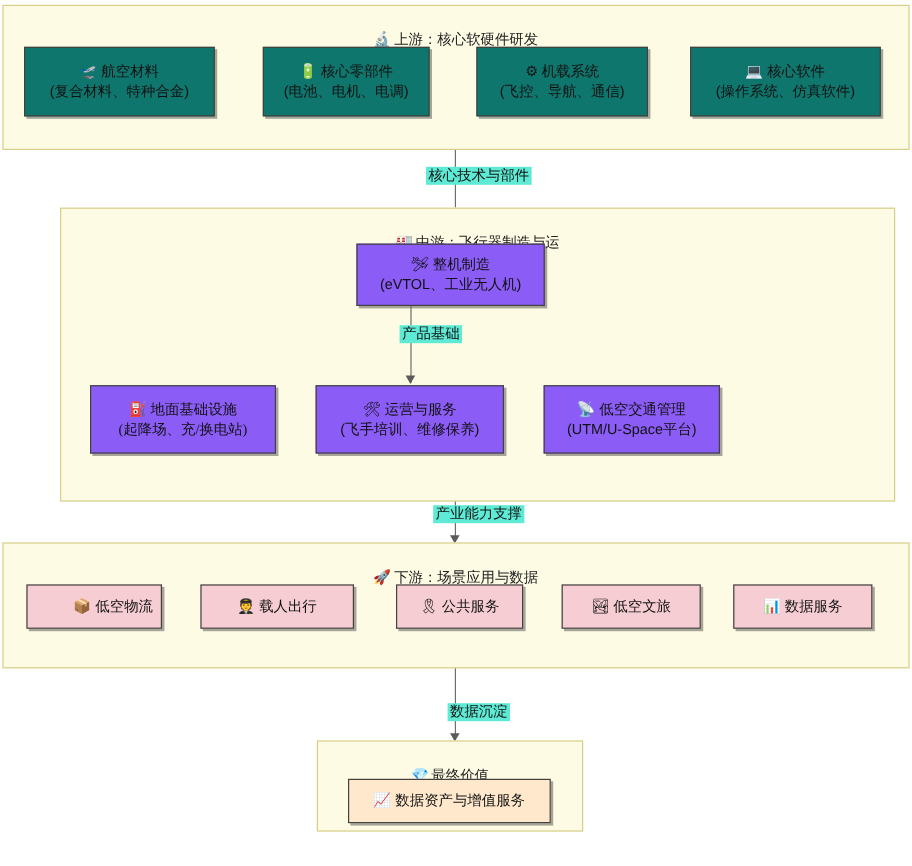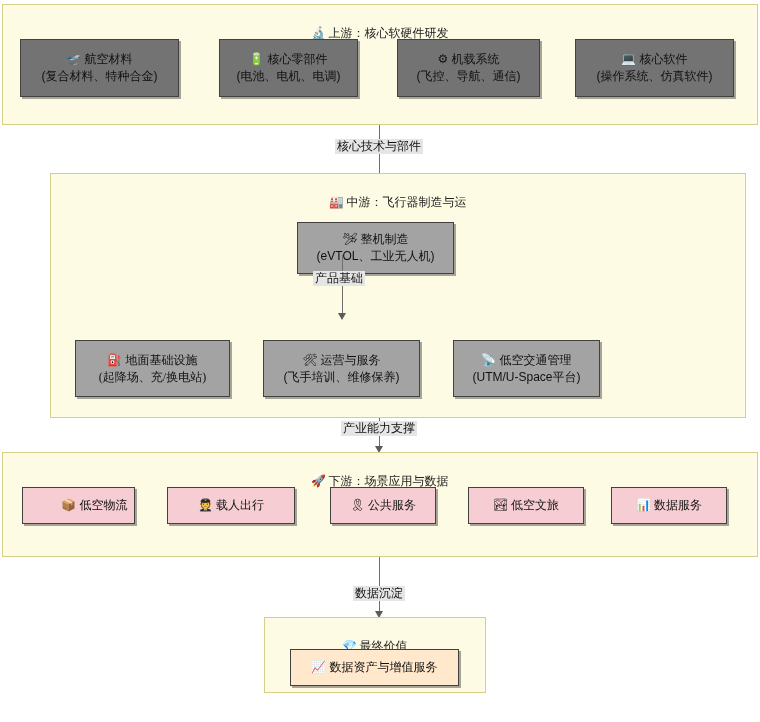--- a/index.html
+++ b/index.html
@@ -52,48 +52,49 @@
     justify-content: center;
     text-align: center;
     font-size: 12px;
     line-height: 17px;
     color: #111111;
   }
   .node .l1 { white-space: nowrap; }
   .node .l2 { white-space: nowrap; }
   .node .nicon { margin-right: 3px; }
 
-  .n-blue  { background: #737373; text-align: center; }
-  .n-green { background: #a3a3a3; margin-top: 19px; }
+  .n-blue  { background: #0f766e; text-align: center; }
+  .n-green { background: #8b5cf6; }
   .n-pink  { background: #f6cdd2; }
   .n-tan   { background: #ffe8cc; }
 
   
   .edge-line {
     position: absolute;
     background: #6e6e6e;
     width: 1px;
   }
   .edge-head {
     position: absolute;
     width: 0;
     height: 0;
     border-left: 4px solid transparent;
     border-right: 4px solid transparent;
     border-top: 7px solid #5b5b5b;
   }
   .edge-label {
     position: absolute;
-    background: #e5e5e5;
+    background: #5eead4;
     color: #111111;
     font-size: 12px;
     line-height: 15px;
     padding: 0 2px;
     white-space: nowrap;
     transform: translateX(-50%);
+    margin-left: 20px;
   }
 </style>
 </head>
 <body>
 
 <div class="cluster" id="cl-up" style="left:2px; top:4px; width:756px; height:121px;">
   <div class="cluster-title">
     <span class="ticon">🔬</span><span>上游：核心软硬件研发</span>
   </div>
 </div>

